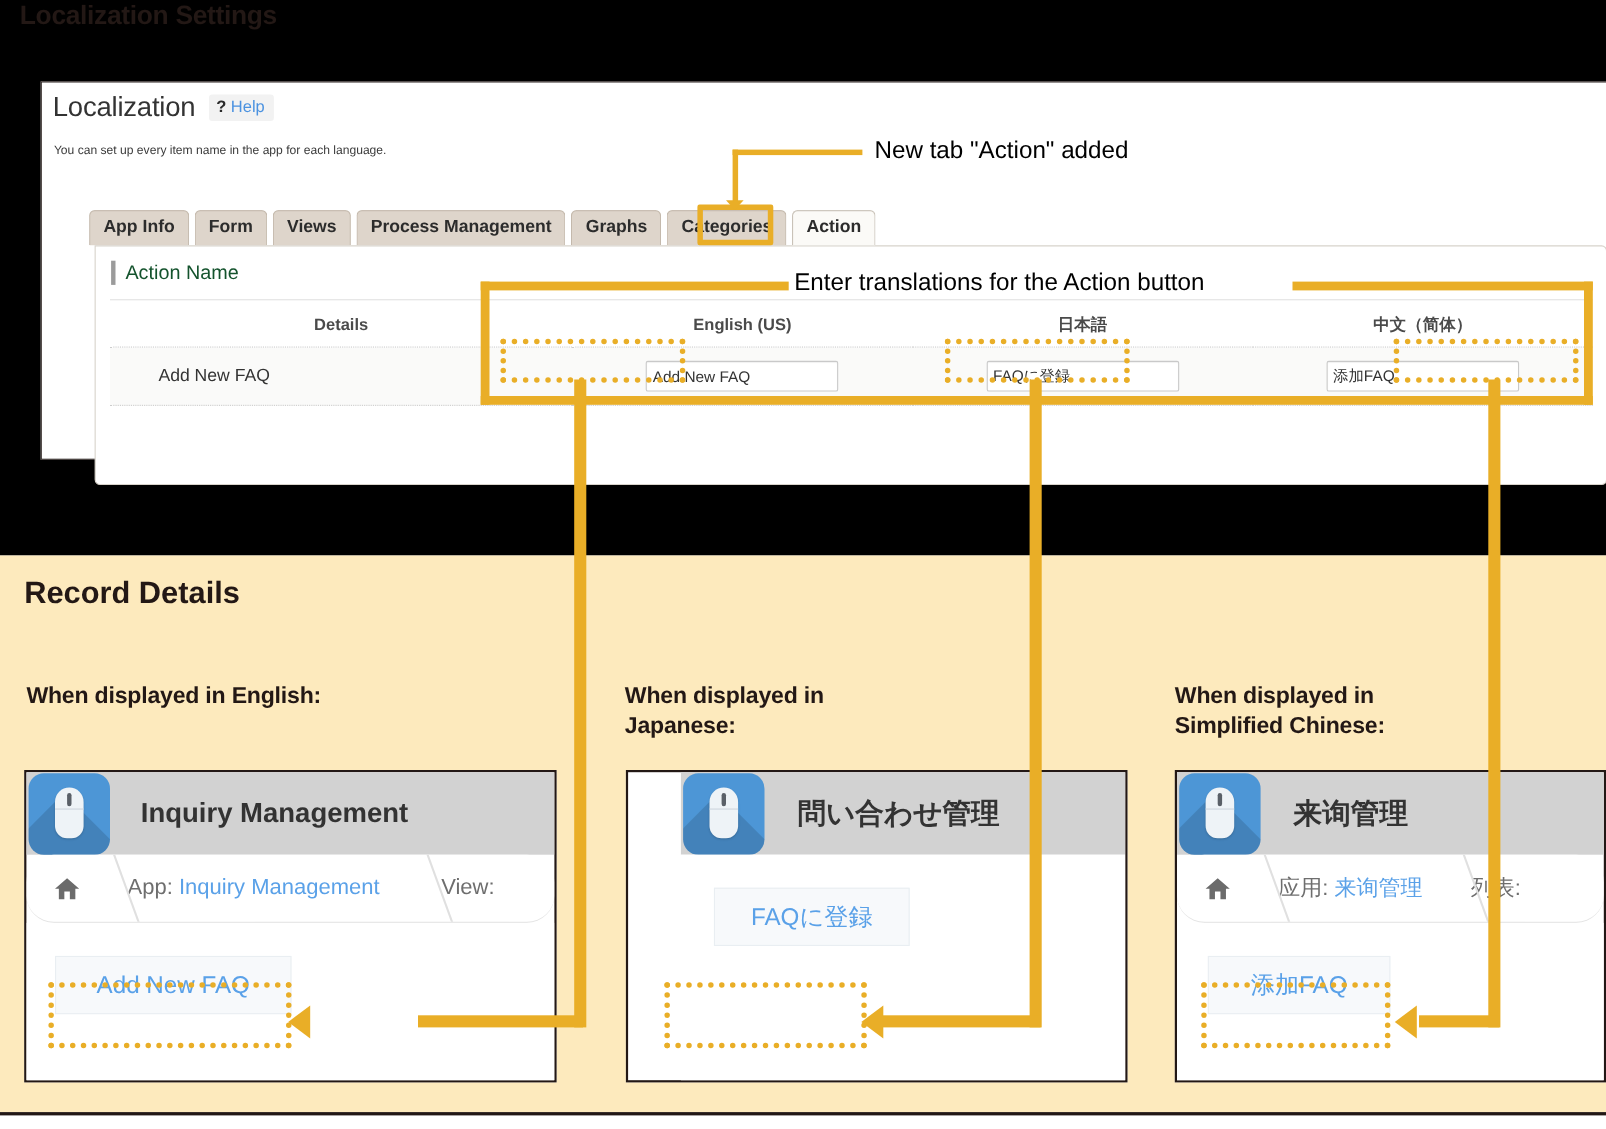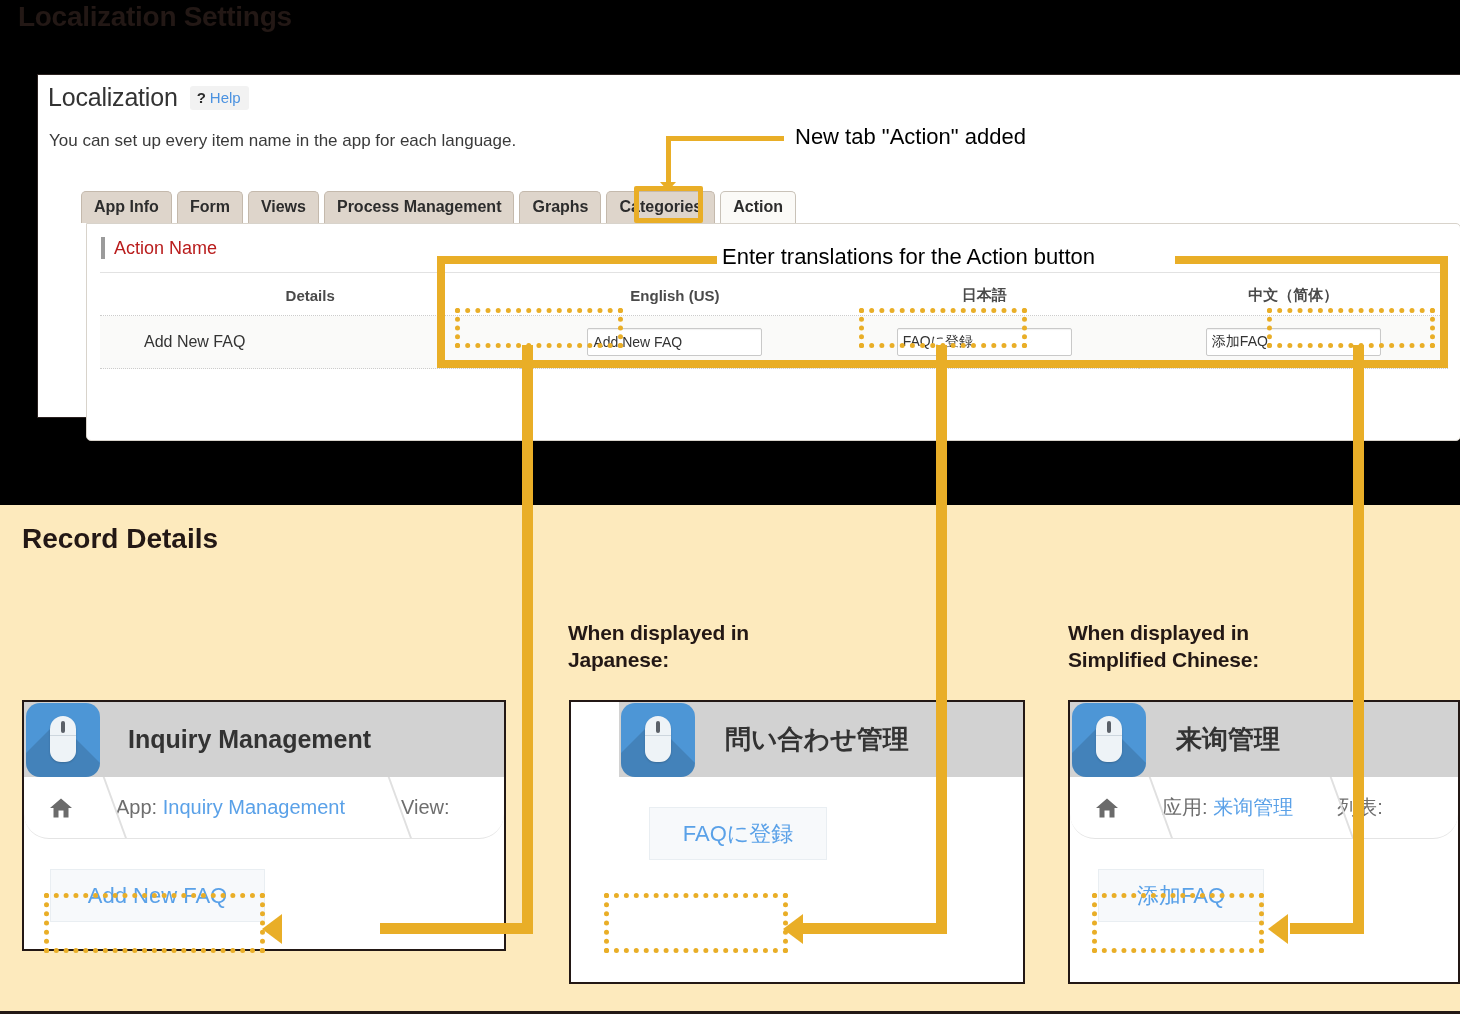--- a/index.html
+++ b/index.html
@@ -11,21 +11,21 @@
   }
   #root { position: relative; width: 1460px; height: 1026px; }
 
   
   .black-band {
     position: absolute; left: 0; top: 0; width: 1460px; height: 505px;
     background: #000000;
   }
   .page-heading {
     position: absolute; left: 18px; top: 1px;
-    font-size: 28px; font-weight: bold; color: #231815;
+    font-size: 24px; font-weight: bold; color: #231815;
     letter-spacing: -0.3px; white-space: nowrap;
   }
 
   
   .settings-panel {
     position: absolute; left: 13px; top: 74px;
     width: 1434px; height: 344px;
     background: #ffffff;
     border: 1px solid #2b2220;
     margin-left: 24px;
@@ -42,21 +42,21 @@
     background: #f2f2f2; border-radius: 3px;
     padding: 3px 8px 4px 7px;
     display: flex; align-items: center; gap: 4px;
     font-size: 15px;
   }
   .help-q { color: #2b2b2b; font-weight: bold; font-size: 15px; }
   .help-label { color: #4b92e0; font-size: 15px; }
 
   .panel-desc {
     position: absolute; left: 11px; top: 56px;
-    font-size: 17px; color: #3a3a3a;
+    font-size: 11px; color: #3a3a3a;
   }
 
   
   .tabs {
     position: absolute; left: 43px; top: 116px;
     display: flex; align-items: flex-end; gap: 5px; font-weight: bold;
   }
   .tab {
     background: #ded5cb;
     border: 1px solid #c4b9ac;
@@ -81,21 +81,21 @@
     border: 1px solid #d8d3cb;
     border-radius: 0 5px 5px 5px;
   }
   .action-name-row {
     position: absolute; left: 14px; top: 13px;
     display: flex; align-items: center; gap: 9px;
   }
   .blue-bar {
     width: 4px; height: 22px; background: #9b9b9b;
   }
-  .action-name-label { font-size: 18px; color: #b91c1c; }
+  .action-name-label { font-size: 18px; color: #14532d; }
   .card-divider {
     position: absolute; left: 13px; top: 48px; width: 1348px;
     border-top: 1px solid #e2e2e2;
   }
 
   table.loc-table {
     position: absolute; left: 13px; top: 56px;
     width: 1348px; border-collapse: collapse;
   }
   table.loc-table th {
@@ -369,21 +369,22 @@
 
   <div class="connector" style="left:1353px; top:345px; height:589px;"></div>
   <div class="connector-h" style="left:1290px; top:923px; width:73px;"></div>
   <div class="arrow-left" style="left:1268px; top:914px;"></div>
 
   <div class="cream"></div>
   <div class="bottom-border"></div>
 
   <div class="section-heading">Record Details</div>
 
-  <div class="card" style="left:22px; top:700px; width:484px; height:251px;">
+  <div class="cap" style="left:24px; top:620px;">When displayed in English:</div>
+  <div class="card" style="left:22px; top:700px; width:484px; height:284px;">
     <div class="card-header">
       <div class="app-icon">
         <div class="shadow"></div>
         <div class="mouse"></div>
       </div>
       <div class="card-title">Inquiry Management</div>
     </div>
     <div class="breadcrumb">
       <div class="home-icon">
         <svg viewBox="0 0 24 24" width="26" height="24" aria-hidden="true">

